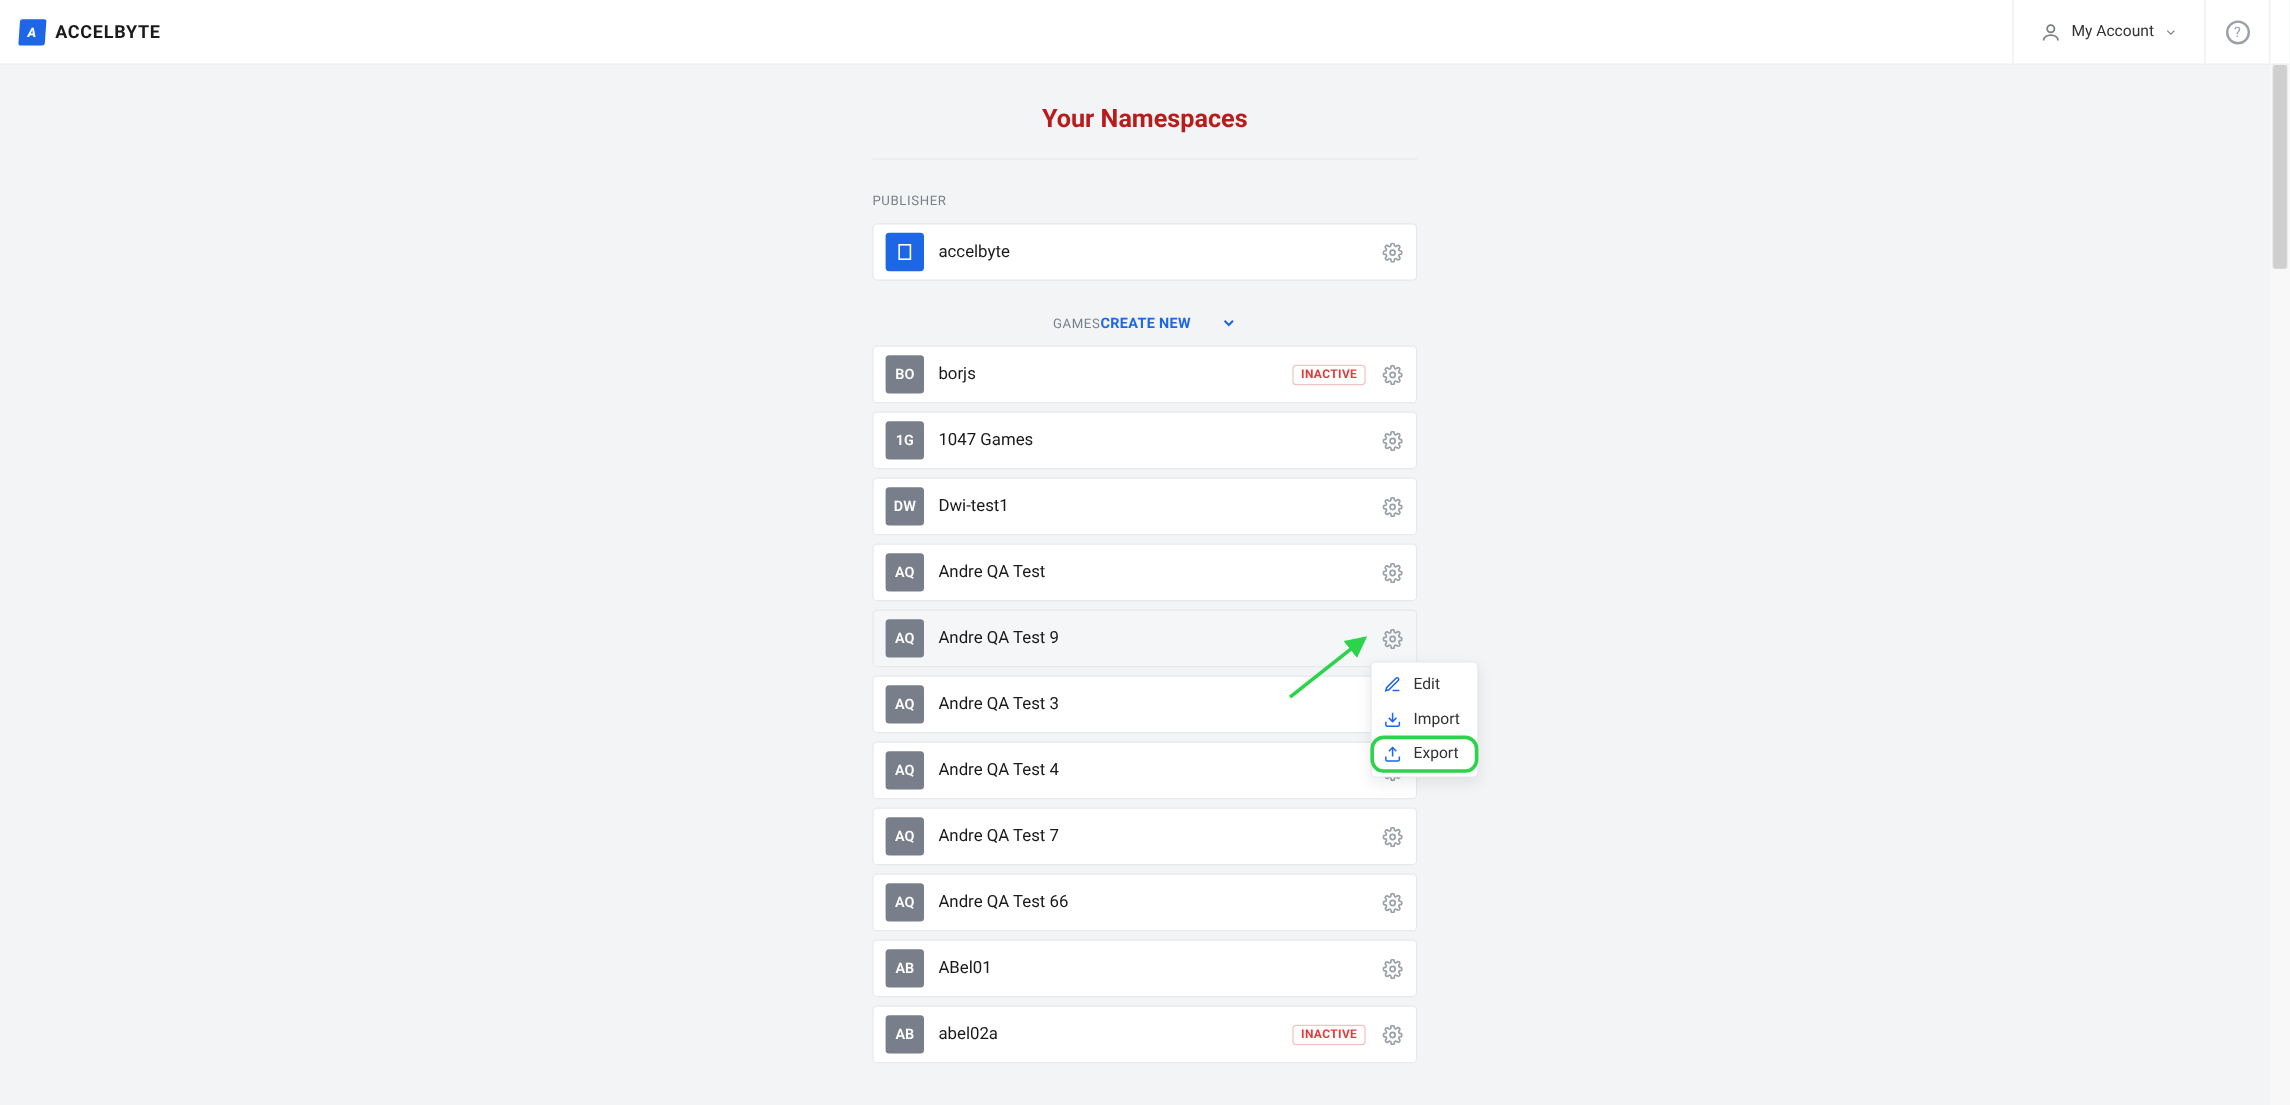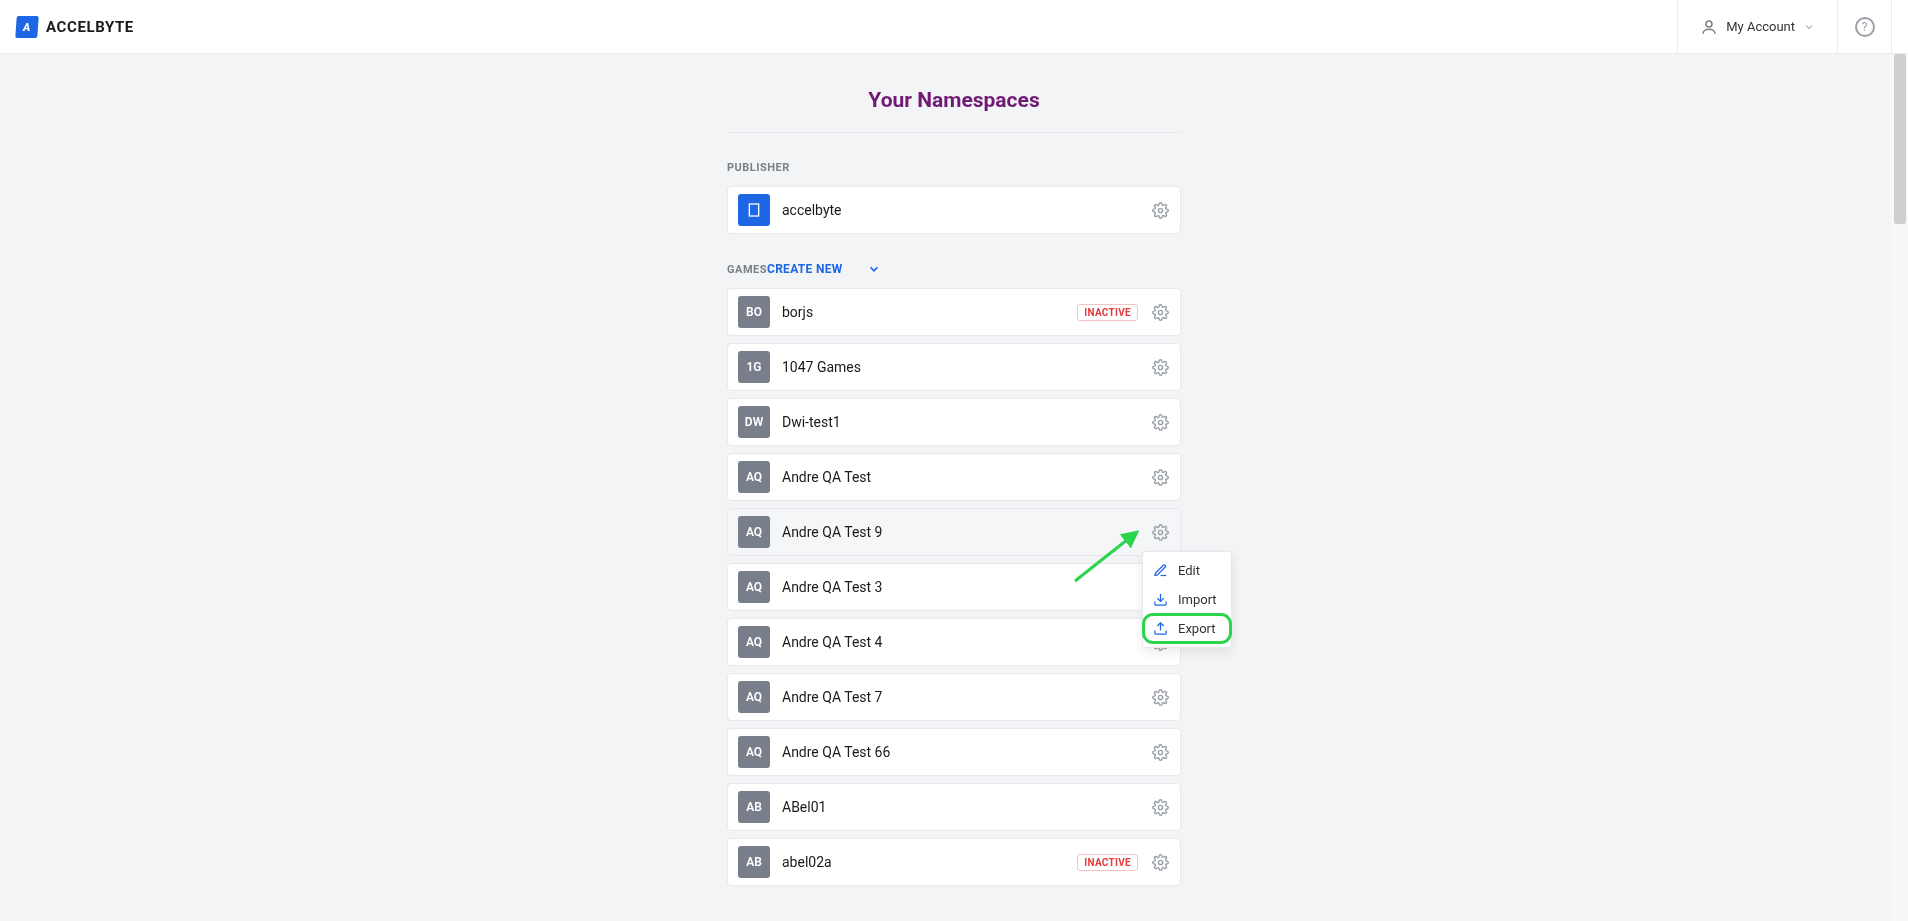--- a/index.html
+++ b/index.html
@@ -39,39 +39,39 @@
   }
   .user-icon { width:18px;height:18px; color:#7a7f87;}
   .chevron-down { width:12px;height:12px;color:#7a7f87;}
   .help-btn {
     width:54px;height:100%;display:flex;align-items:center;justify-content:center;
     border-right:1px solid #eaecef; cursor:pointer;
   }
   .help-icon{ width:20px;height:20px;border:2px solid #9aa0a6;border-radius:50%;display:flex;align-items:center;justify-content:center;font-size:12px;color:#9aa0a6;}
   
   .main { display:flex; flex-direction:column; align-items:center; padding-top: 34px;}
-  .page-title { font-size: 21px; font-weight: 700; margin-bottom: 20px; color:#701a75;}
+  .page-title { font-size: 21px; font-weight: 700; margin-bottom: 20px; color:#b91c1c;}
   .content-column { width: 454px; }
   .search-row {
     display:flex;align-items:center;gap:10px;
     background:#fff;border:1px solid #d8dce2;border-radius:4px;
     padding: 11px 14px; margin-bottom: 26px;
   }
   .search-icon { width:16px;height:16px;color:#9aa0a6;}
   .search-input {
     border:none;outline:none;font-size:14px;flex:1;color:#333;background:transparent;
   }
   .search-input::placeholder{color:#b6bbc2;}
   .divider{ border:none;border-top:1px solid #e6e8eb; margin-bottom:28px;}
   .section-label {
-    font-size:11px; font-weight:700; letter-spacing:0.5px; color:#7a8089;
+    font-size:11px; font-weight:400; letter-spacing:0.5px; color:#7a8089;
     margin-bottom:12px;
   }
   .section-header-row {
-    display:flex; justify-content:flex-start; align-items:center; margin-bottom:12px;
+    display:flex; justify-content:center; align-items:center; margin-bottom:12px;
   }
   .create-new {
     display:flex;align-items:center;gap:24px;
     font-size:12px;font-weight:700;color:#1d66e5;letter-spacing:0.3px;cursor:pointer;
   }
   .create-new .caret{ width:14px;height:14px;color:#1d66e5;}
   
   .ns-row {
     display:flex;align-items:center;gap:12px;
     background:#fff;border:1px solid #e6e8eb;border-radius:4px;

